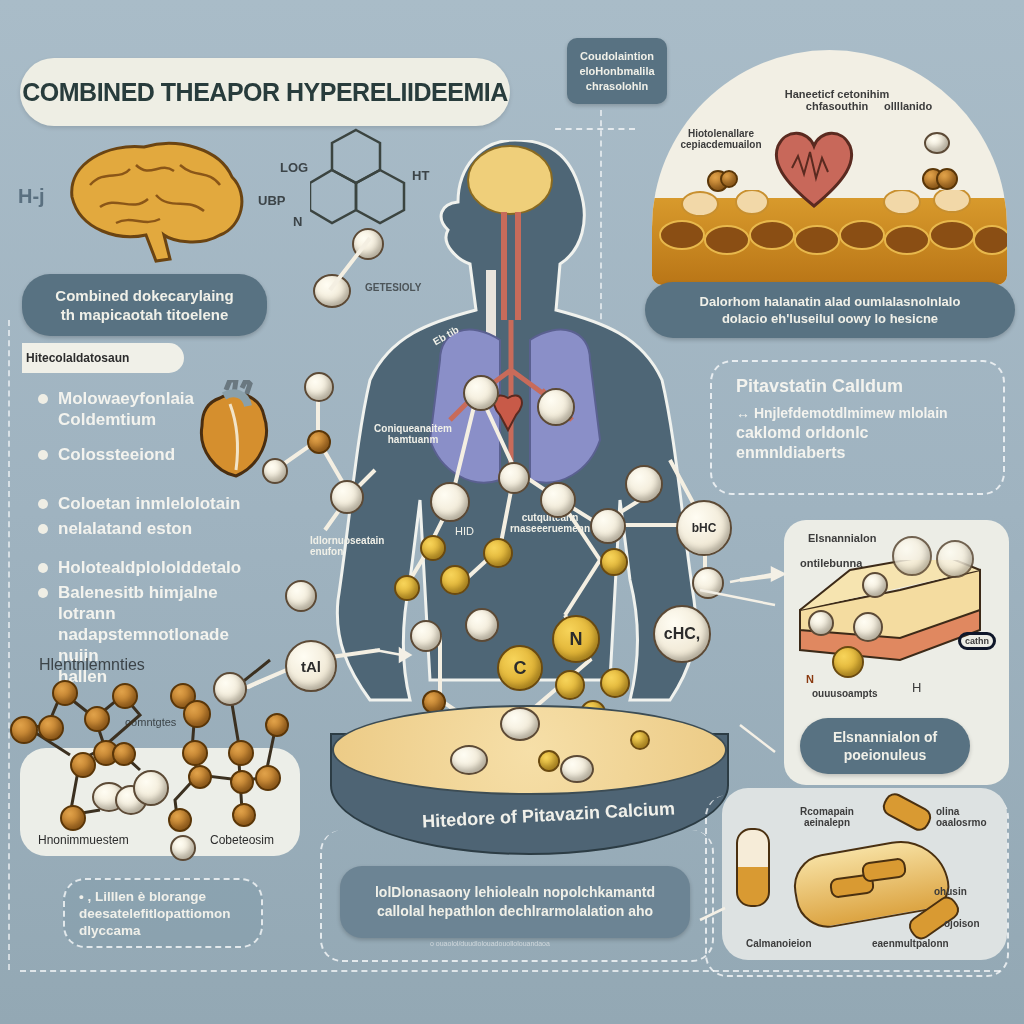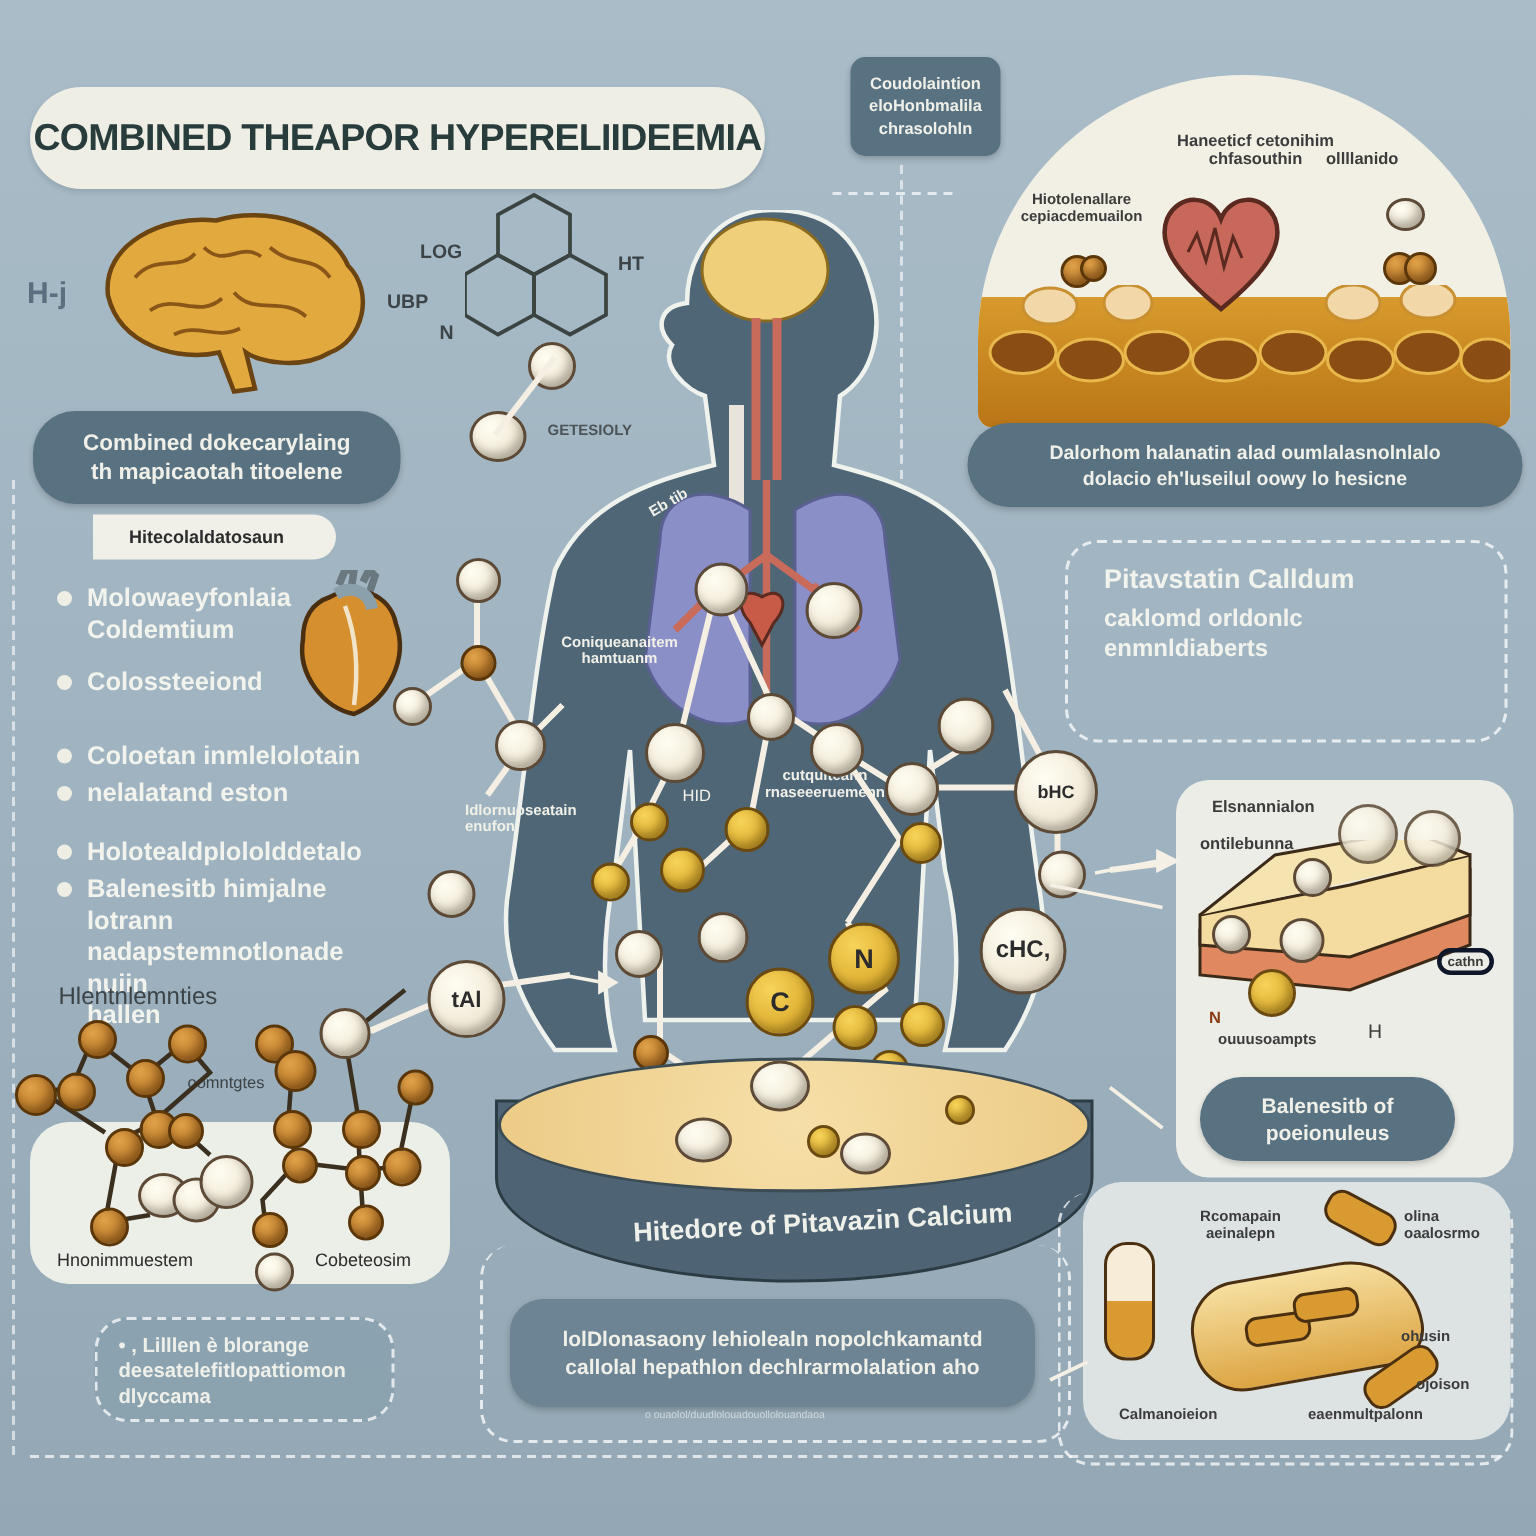--- a/index.html
+++ b/index.html
@@ -52,21 +52,21 @@
 <div class="abs small-label" style="left:412px;top:168px;color:#3c4448;font-size:13px;">HT</div>
 <div class="abs small-label" style="left:365px;top:282px;color:#4c5458;font-size:10px;">GETESIOLY</div>
 <div class="mol cream" style="left:352px;top:228px;width:28px;height:28px;"></div>
 <div class="mol cream" style="left:313px;top:274px;width:34px;height:30px;"></div>
 
 <div class="abs dark-pill" style="left:22px;top:274px;width:245px;height:62px;font-size:15px;line-height:19px;">
   <div>Combined dokecarylaing</div>
   <div>th mapicaotah titoelene</div>
 </div>
 
-<div class="abs" style="left:22px;top:343px;width:162px;height:30px;background:#f0f0e8;border-radius:0 16px 16px 0;display:flex;align-items:center;padding-left:24px;box-sizing:border-box;margin-left:40px;">
+<div class="abs" style="left:22px;top:343px;width:162px;height:30px;background:#f0f0e8;border-radius:0 16px 16px 0;display:flex;align-items:center;padding-left:4px;box-sizing:border-box;">
   <span style="font-size:12px;font-weight:bold;color:#2c2c2c;">Hitecolaldatosaun</span>
 </div>
 <div class="abs" style="left:38px;top:388px;width:220px;display:flex;flex-direction:column;gap:4px;">
   <div class="bullet">
       <div class="dot"></div>
       <div>
         <div>Molowaeyfonlaia</div>
         <div>Coldemtium</div>
       </div>
     </div>
@@ -278,20 +278,21 @@
   <div class="mol brown" style="left:284px;top:118px;width:18px;height:18px;"></div>
 </div>
 
 <div class="abs dark-pill" style="left:645px;top:282px;width:370px;height:56px;font-size:13px;line-height:17px;">
   <div>Dalorhom halanatin alad oumlalasnolnlalo</div>
   <div>dolacio eh'luseilul oowy lo hesicne</div>
 </div>
 
 <div class="abs dashed" style="left:710px;top:360px;width:295px;height:135px;padding:14px 24px;box-sizing:border-box;color:#f3f3ee;">
   <div style="font-size:18px;font-weight:bold;margin-bottom:6px;">Pitavstatin Calldum</div>
+  <div style="font-size:14px;font-weight:bold;line-height:20px;">↔ Hnjlefdemotdlmimew mlolain</div>
   <div style="font-size:16px;font-weight:bold;line-height:20px;">caklomd orldonlc enmnldiaberts</div>
 </div>
 
 <div class="abs" style="left:784px;top:520px;width:225px;height:265px;background:#ecede6;border-radius:22px;"></div>
 <svg class="abs" style="left:790px;top:560px" width="220" height="120" viewBox="0 0 220 120">
   <path d="M10 60 L110 40 L190 20 L190 70 L110 100 L10 90 Z" fill="#e08860" stroke="#3c2a18" stroke-width="2"></path>
   <path d="M10 50 L110 30 L190 10 L190 50 L110 78 L10 70 Z" fill="#f4dca0" stroke="#3c2a18" stroke-width="2"></path>
   <path d="M10 50 L60 10 L150 -6 L190 10" fill="#f6e4b0" stroke="#3c2a18" stroke-width="2"></path>
 </svg>
 <div class="mol cream" style="left:892px;top:536px;width:36px;height:36px;opacity:.85;"></div>
@@ -300,21 +301,21 @@
 <div class="mol cream" style="left:808px;top:610px;width:22px;height:22px;"></div>
 <div class="mol cream" style="left:853px;top:612px;width:26px;height:26px;"></div>
 <div class="mol gold" style="left:832px;top:646px;width:28px;height:28px;"></div>
 <div class="abs small-label" style="left:808px;top:532px;">Elsnannialon</div>
 <div class="abs small-label" style="left:800px;top:557px;">ontilebunna</div>
 <div class="abs small-label" style="left:806px;top:673px;color:#8a3a10;">N</div>
 <div class="abs small-label" style="left:812px;top:688px;font-size:10px;">ouuusoampts</div>
 <div class="abs small-label" style="left:958px;top:632px;font-size:9px;border:3px solid #0f172a;border-radius:10px;padding:1px 4px;">cathn</div>
 <div class="abs small-label" style="left:912px;top:680px;font-size:13px;font-weight:normal;">H</div>
 <div class="abs dark-pill" style="left:800px;top:718px;width:170px;height:56px;font-size:14px;line-height:18px;">
-  <div>Balenesitb of</div>
+  <div>Elsnannialon of</div>
   <div>poeionuleus</div>
 </div>
 
 <div class="abs dashed" style="left:705px;top:795px;width:300px;height:180px;border-top:none;"></div>
 <div class="abs" style="left:722px;top:788px;width:285px;height:172px;background:#dde2e2;border-radius:26px;">
   <div class="abs" style="left:14px;top:40px;width:30px;height:75px;border-radius:15px;background:linear-gradient(180deg,#f6ecd8 0%,#f6ecd8 50%,#d99a32 50%);border:2px solid #4a3010;"></div>
   <div class="abs" style="left:72px;top:58px;width:150px;height:70px;border-radius:40px 60px 30px 40px;background:linear-gradient(180deg,#f6dfa0,#dca442);border:2px solid #4a3010;transform:rotate(-10deg);"></div>
   <div class="abs" style="left:108px;top:88px;width:40px;height:16px;border-radius:8px;background:#d99a32;border:2px solid #4a3010;transform:rotate(-8deg);"></div>
   <div class="abs" style="left:140px;top:72px;width:40px;height:16px;border-radius:8px;background:#d99a32;border:2px solid #4a3010;transform:rotate(-8deg);"></div>
   <div class="abs" style="left:160px;top:12px;width:46px;height:20px;border-radius:10px;background:#d99a32;border:2px solid #4a3010;transform:rotate(28deg);"></div>

